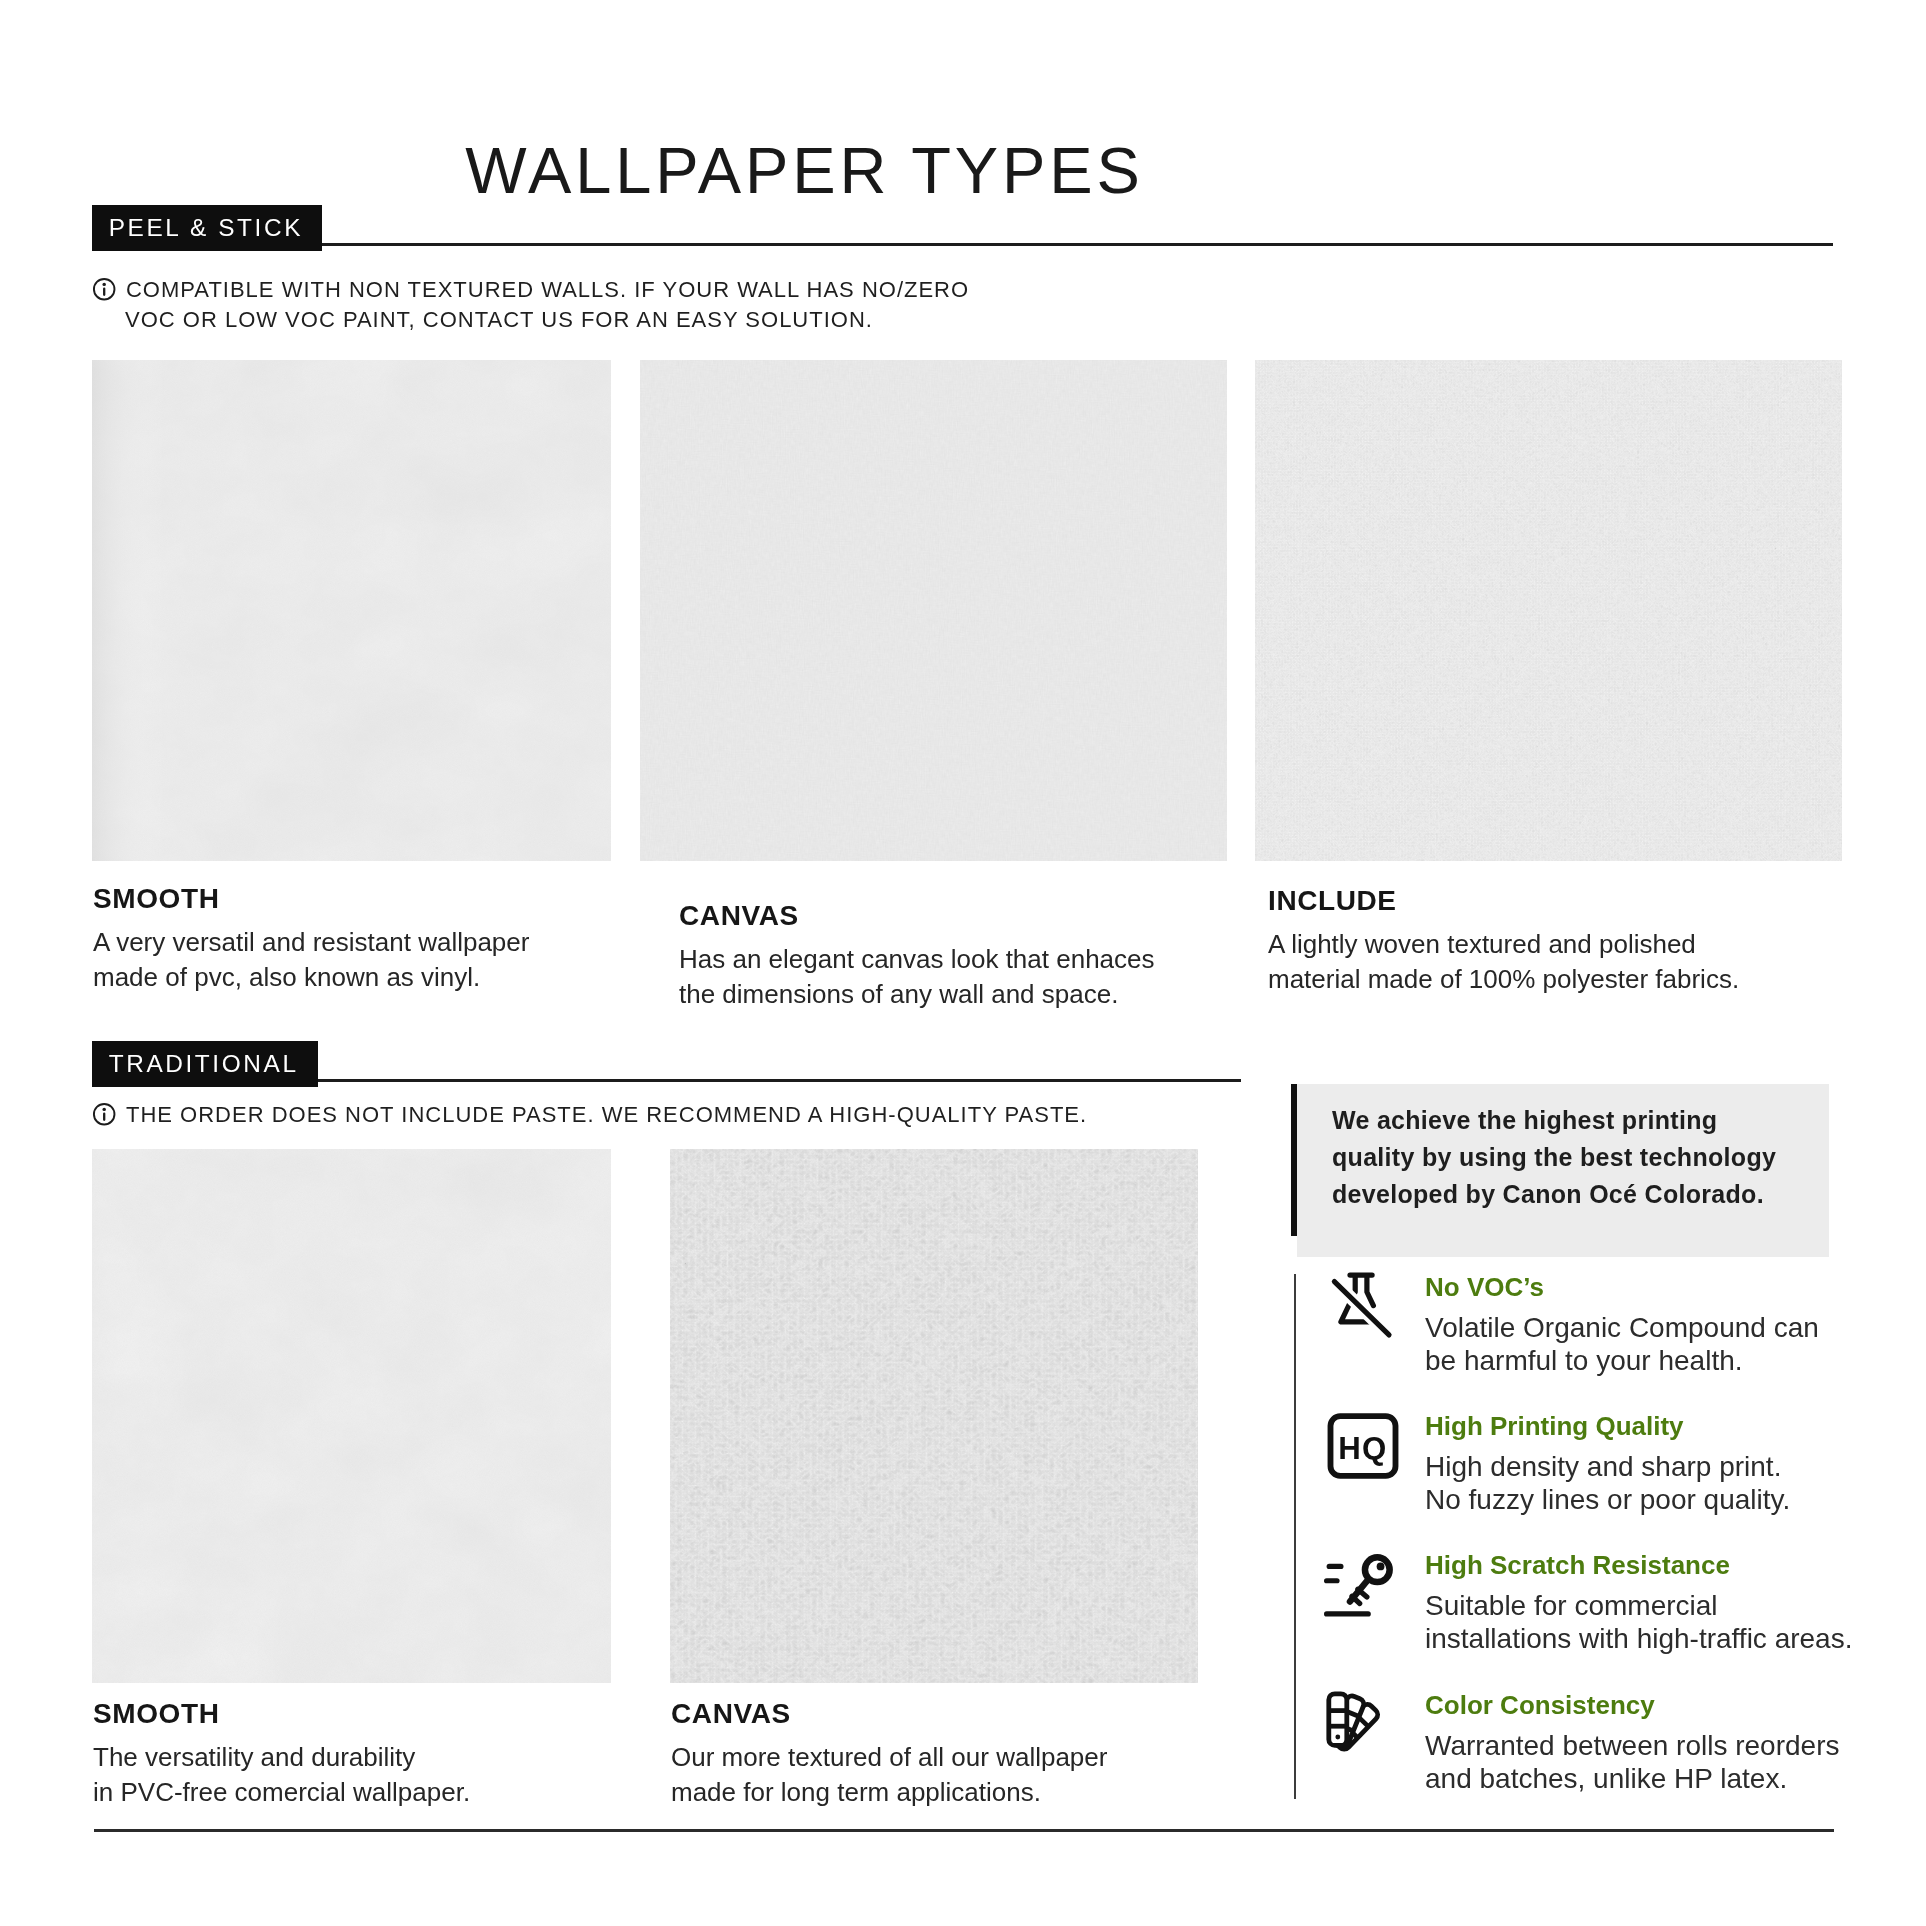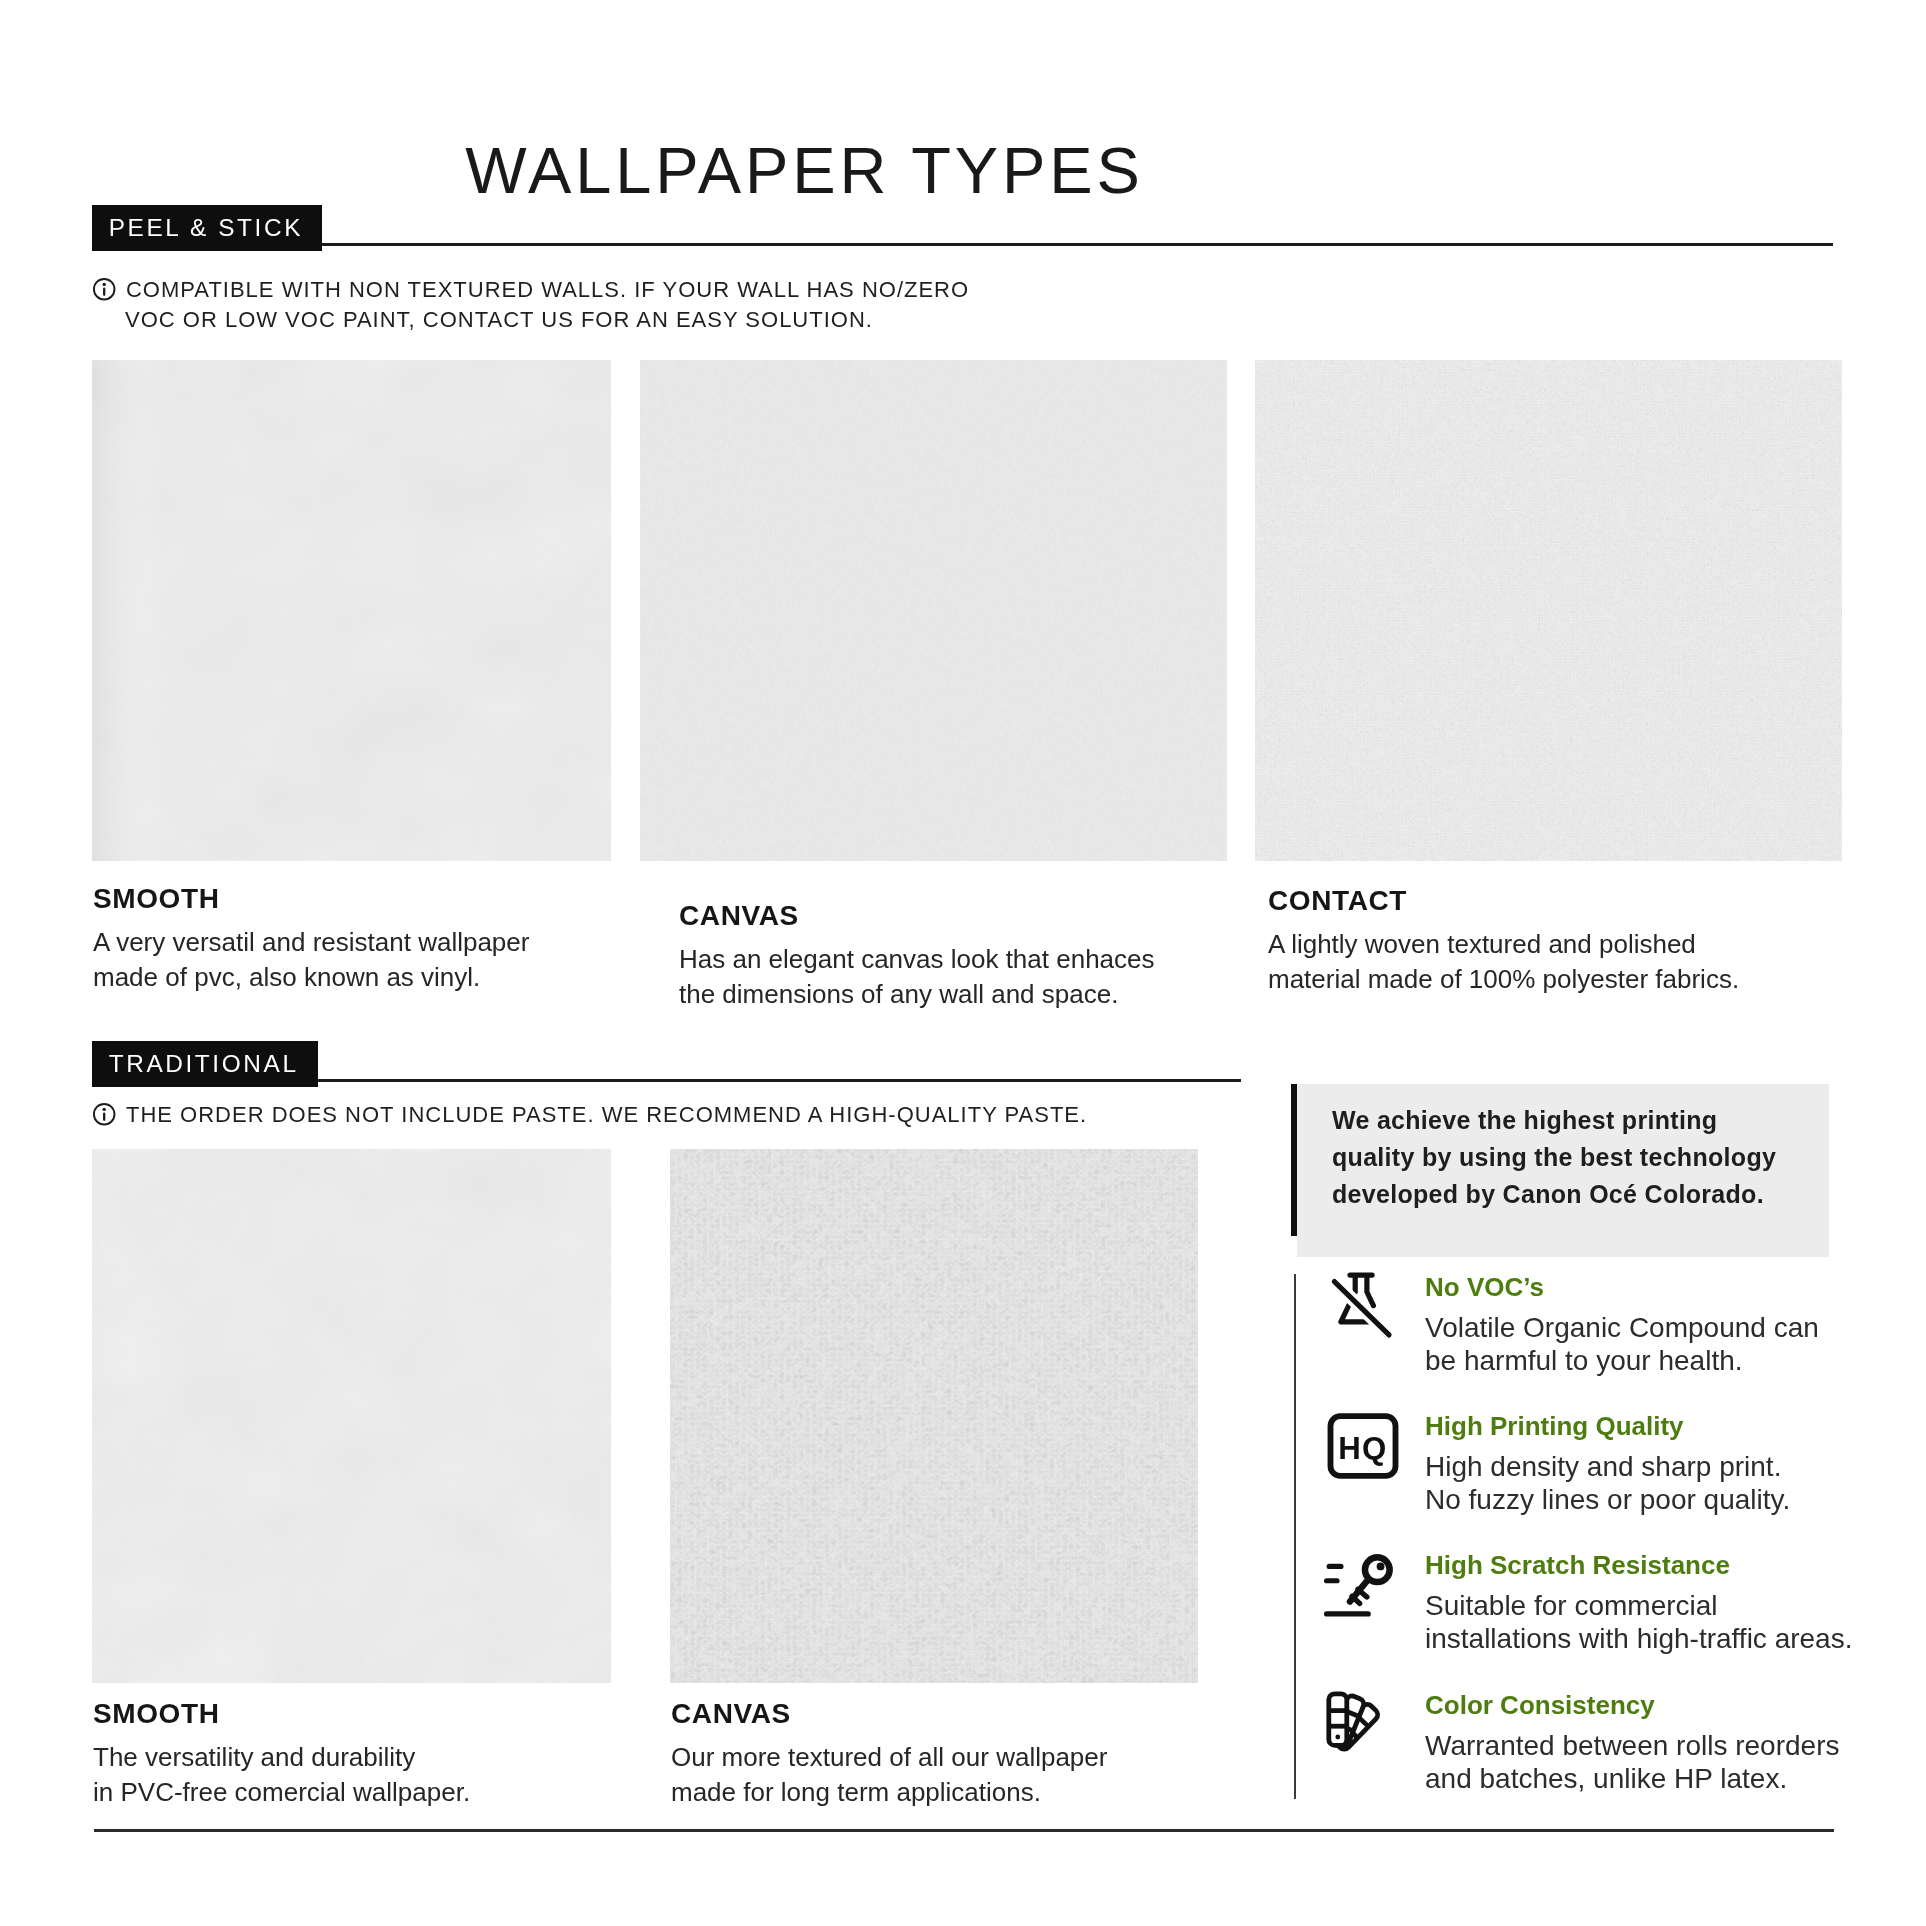--- a/index.html
+++ b/index.html
@@ -150,21 +150,21 @@
     </div>
   </div>
   <div class="card c-2">
     <h2>CANVAS</h2>
     <div class="desc">
       <span>Has an elegant canvas look that enhaces</span>
       <span>the dimensions of any wall and space.</span>
     </div>
   </div>
   <div class="card c-3">
-    <h2>CONTACT</h2>
+    <h2>INCLUDE</h2>
     <div class="desc">
       <span>A lightly woven textured and polished</span>
       <span>material made of 100% polyester fabrics.</span>
     </div>
   </div>
 
   <div class="sec-rule rule-2"></div>
   <div class="sec-label label-2">TRADITIONAL</div>
 
   <div class="note note-2">

